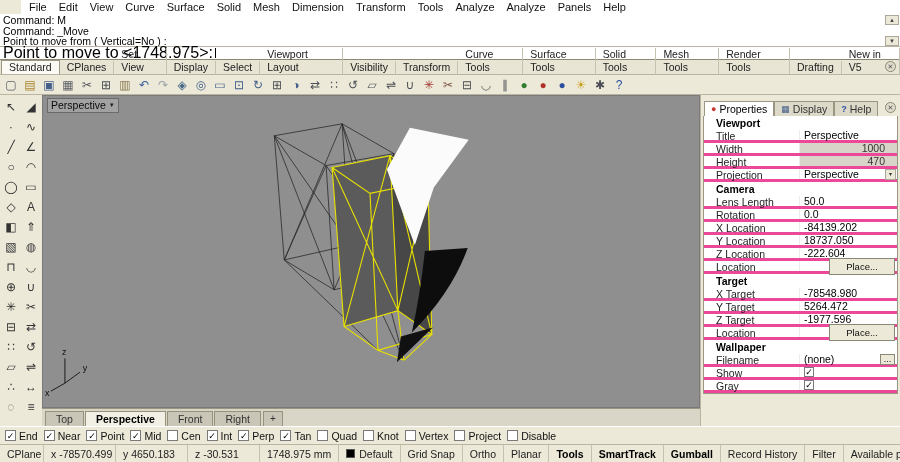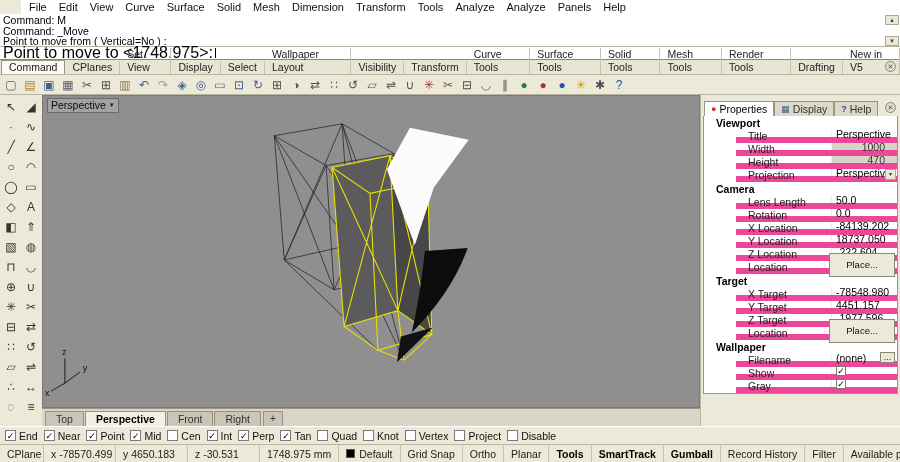--- a/index.html
+++ b/index.html
@@ -53,26 +53,26 @@
   .ptabs { height:16px; display:flex; align-items:flex-end; padding-left:3px; position:relative; }
   .ptab { display:flex; align-items:center; gap:3px; font-size:10.5px; line-height:14px; padding:0 6px; background:#ddd9c9; border:1px solid #9a9682; border-bottom:none; color:#333; cursor:default; }
   .ptab.active { background:#fff; color:#000; }
   .picon { font-size:9px; line-height:9px; }
   .picon-properties { color:#c43a2e; }
   .picon-display { color:#46608c; }
   .picon-help { color:#2a4f9e; font-weight:bold; }
   .panel-close { position:absolute; right:4px; top:2px; width:11px; height:11px; border-radius:50%; border:1px solid #8a8774; background:#e0ddcd; color:#555; font-size:7px; line-height:9px; text-align:center; }
   .pbody { background:#fff; border:1px solid #9a9682; border-top:none; margin:0 2px; }
   .psection { font-size:10.5px; font-weight:bold; height:14px; line-height:14px; padding-left:12px; color:#000; background:#fff; }
-  .prow { display:flex; height:13px; align-items:stretch; border-bottom:6px solid #ec4899; font-size:10.5px;margin-left:32px; }
+  .prow { display:flex; height:13px; align-items:stretch; border-bottom:3px solid #ec4899; font-size:10.5px; }
   .plabel { width:95px; padding-left:12px; color:#222; line-height:12px; }
   .pvalue { flex:1; border-left:1px solid #ececec; padding-left:4px; display:flex; align-items:center; position:relative; color:#000; line-height:12px; }
   .pvalue.disabled { background:#d8d5c8; justify-content:flex-end; padding-right:12px; color:#333; }
   .dd-arrow { position:absolute; right:1px; top:0; width:11px; height:11px; background:#ece9d8; border:1px solid #aca899; font-size:6px; line-height:9px; text-align:center; color:#333; }
-  .pbutton { margin-left:auto; margin-right:2px; width:66px; height:24px; background:#ece9d8; border:1px solid #8a8774; font-size:9.5px; line-height:9px; text-align:center; color:#111; font-family:"Liberation Sans",sans-serif; }
+  .pbutton { margin-left:auto; margin-right:2px; width:66px; height:17px; background:#ece9d8; border:1px solid #8a8774; font-size:9.5px; line-height:9px; text-align:center; color:#111; font-family:"Liberation Sans",sans-serif; }
   .mini-btn { margin-left:auto; margin-right:2px; width:15px; height:11px; background:#ece9d8; border:1px solid #8a8774; font-size:9px; line-height:9px; text-align:center; color:#111; }
   .pcheck { width:10px; height:10px; border:1px solid #7a7a7a; background:#fff; font-size:9px; line-height:9px; text-align:center; color:#000; }
   .pcheck.checked::after { content:"✓"; }
 
   
   .osnap { height:18px; display:flex; align-items:center; background:#ece9d8; border-top:1px solid #fff; padding-left:5px; gap:6px; }
   .osnap-item { display:flex; align-items:center; gap:3px; font-size:10.5px; color:#111; cursor:default; }
   .osnap-item .cb { width:11px; height:11px; border:1px solid #7a7a7a; background:#fff; font-size:9px; line-height:10px; text-align:center; color:#000; }
   .osnap-item.checked .cb::after { content:"✓"; }
 
@@ -121,26 +121,26 @@
       <span class="caret"></span>
     </div>
     <div class="cmd-scroll">
       <div class="scroll-btn">▲</div>
       <div class="scroll-btn">▼</div>
     </div>
   </div>
 
   <div class="tabstrip">
 
-  <span class="ttab active">Command</span>
+  <span class="ttab active">Standard</span>
       <span class="ttab">CPlanes</span>
       <span class="ttab">Set View</span>
       <span class="ttab">Display</span>
       <span class="ttab">Select</span>
-      <span class="ttab">Wallpaper Layout</span>
+      <span class="ttab">Viewport Layout</span>
       <span class="ttab">Visibility</span>
       <span class="ttab">Transform</span>
       <span class="ttab">Curve Tools</span>
       <span class="ttab">Surface Tools</span>
       <span class="ttab">Solid Tools</span>
       <span class="ttab">Mesh Tools</span>
       <span class="ttab">Render Tools</span>
       <span class="ttab">Drafting</span>
       <span class="ttab">New in V5</span>
     </div>
@@ -469,21 +469,21 @@
             </span>
         </div>
 
         <div class="psection">Target</div>
         <div class="prow">
           <span class="plabel">X Target</span>
           <span class="pvalue">-78548.980</span>
         </div>
         <div class="prow">
           <span class="plabel">Y Target</span>
-          <span class="pvalue">4451.157</span>
+          <span class="pvalue">5264.472</span>
         </div>
         <div class="prow">
           <span class="plabel">Z Target</span>
           <span class="pvalue">-1977.596</span>
         </div>
         <div class="prow">
           <span class="plabel">Location</span>
           <span class="pvalue">
               <button class="pbutton">Place...</button>
             </span>

